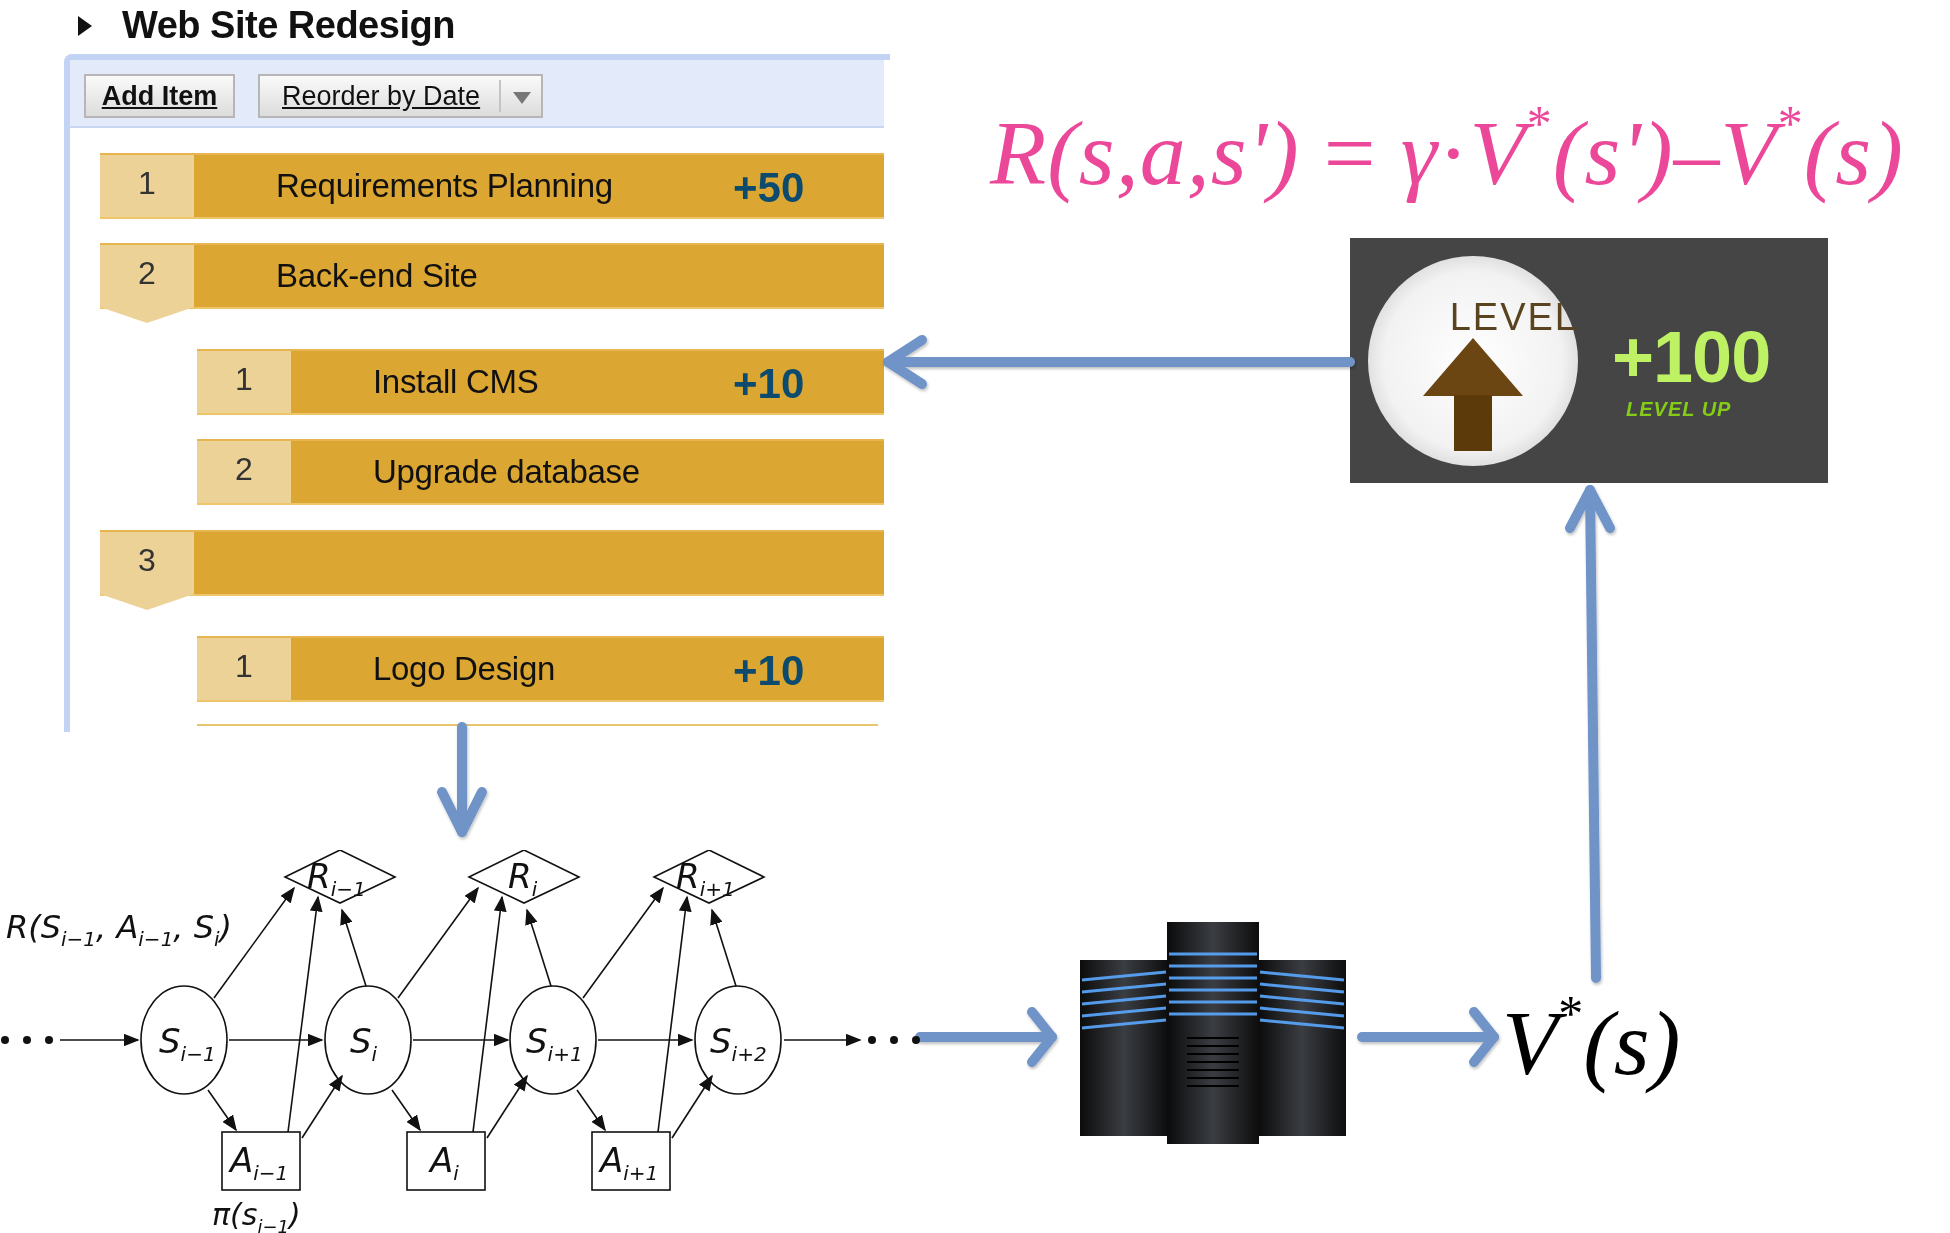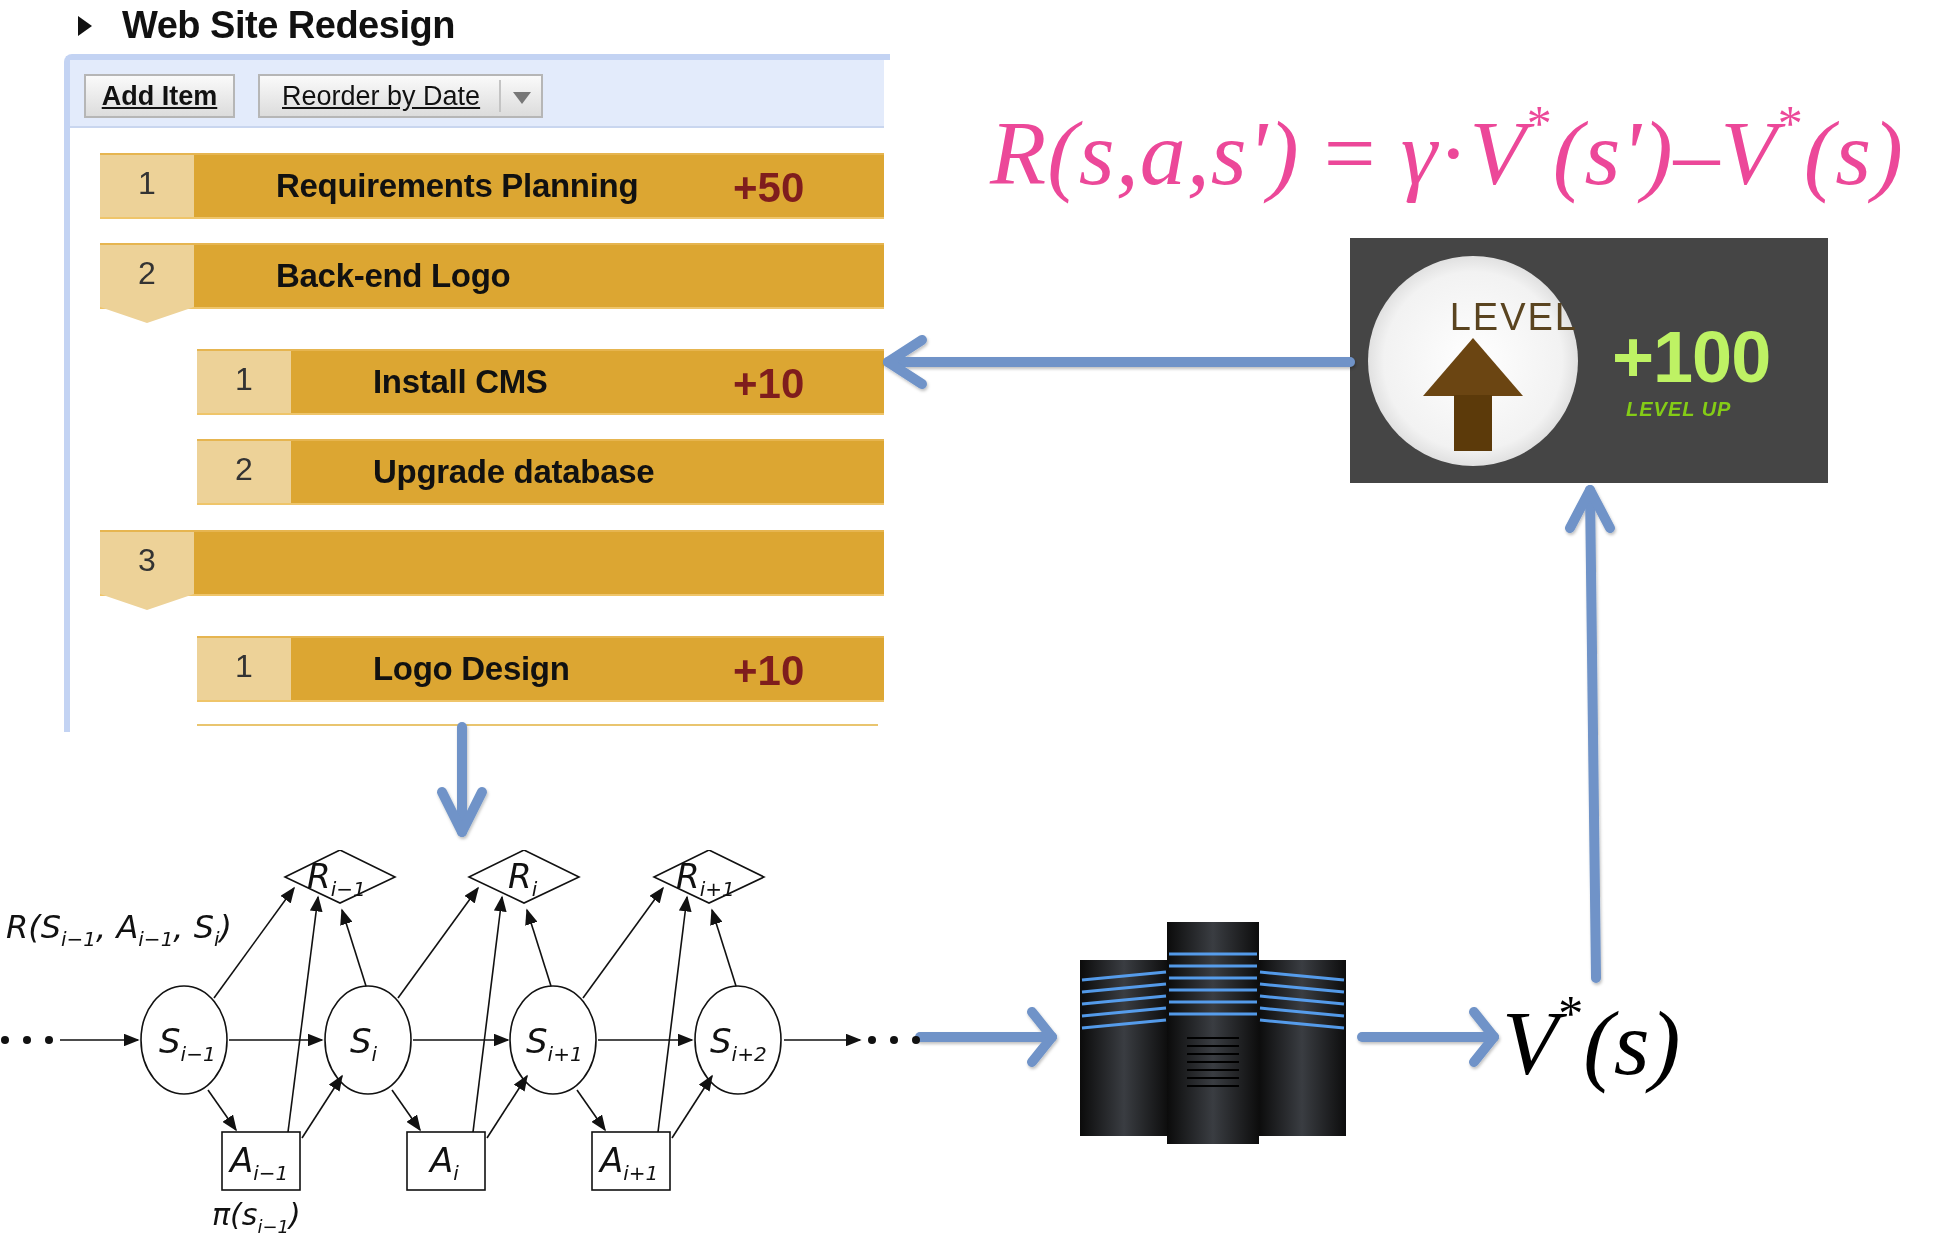--- a/index.html
+++ b/index.html
@@ -13,22 +13,22 @@
   .toolbar { left:70px; top:60px; width:814px; height:66px; background:#e3ebfb; border-bottom:2px solid #c9d6ef; }
   .btn { top:74px; height:44px; background:linear-gradient(#fafafa,#dcdcdc); border:2px solid #b6b6b6; font-size:27px; display:flex; align-items:center; justify-content:center; color:#111; box-sizing:border-box;text-decoration:underline; }
   .btn-add { left:84px; width:151px; font-weight:bold; }
   .btn-reorder { left:258px; width:285px; justify-content:flex-start; padding-left:22px; }
   .btn-reorder .sep { position:absolute; right:40px; top:4px; bottom:4px; width:2px; background:#c4c4c4; }
   .btn-reorder .caret { position:absolute; right:10px; top:16px; width:0; height:0; border-left:9px solid transparent; border-right:9px solid transparent; border-top:12px solid #777; }
 
   .row { height:66px; background:#dca632; border-top:2px solid #e6b550; border-bottom:2px solid #efc56a; box-sizing:border-box; right:1066px; }
   .row .num { position:absolute; left:0; top:0; width:94px; height:62px; background:#edd298; font-size:32px; color:#333; text-align:center; line-height:56px; }
   .row .num.chev::after { content:""; position:absolute; left:0; top:62px; border-left:47px solid transparent; border-right:47px solid transparent; border-top:16px solid #edd298; }
-  .row .lbl { position:absolute; top:0; height:62px; line-height:62px; font-size:33px; font-weight:bold; color:#111; letter-spacing:-0.3px; }
-  .row .pts { position:absolute; top:2px; height:62px; line-height:62px; font-size:42px; font-weight:bold; color:#7f1d1d; }
+  .row .lbl { position:absolute; top:0; height:62px; line-height:62px; font-size:33px; font-weight:normal; color:#111; letter-spacing:-0.3px; }
+  .row .pts { position:absolute; top:2px; height:62px; line-height:62px; font-size:42px; font-weight:bold; color:#0c4a6e; }
 
   .cutline { left:197px; top:724px; width:681px; height:2px; background:#e9c56f; }
 
   
   .formula { left:990px; top:100px; font-family:"Liberation Serif", serif; font-style:italic; font-size:92px; color:#ec4899; white-space:nowrap; letter-spacing:1px; }
   .formula sup { font-size:50px; font-style:normal; vertical-align:top; position:relative; top:-6px; }
   .formula .up { font-style:normal; }
 
   
   .badge { left:1350px; top:238px; width:478px; height:245px; background:#454545; }
@@ -64,21 +64,21 @@
 </div>
 
 <div class="abs row" style="left:100px; top:153px;">
   <div class="num">1</div>
   <div class="lbl" style="left:176px;">Requirements Planning</div>
   <div class="pts" style="left:633px;">+50</div>
 </div>
 
 <div class="abs row" style="left:100px; top:243px;">
   <div class="num chev">2</div>
-  <div class="lbl" style="left:176px;">Back-end Logo</div>
+  <div class="lbl" style="left:176px;">Back-end Site</div>
 </div>
 
 <div class="abs row" style="left:197px; top:349px;">
   <div class="num">1</div>
   <div class="lbl" style="left:176px;">Install CMS</div>
   <div class="pts" style="left:536px;">+10</div>
 </div>
 
 <div class="abs row" style="left:197px; top:439px;">
   <div class="num">2</div>

